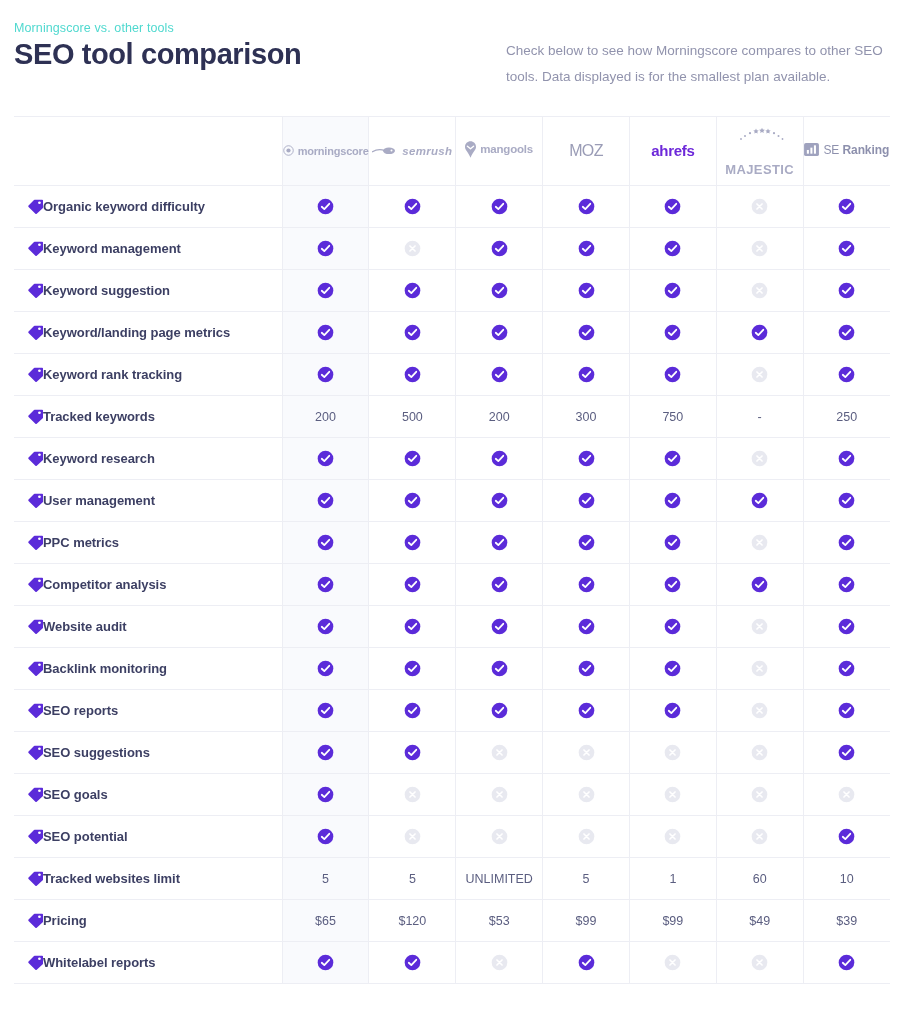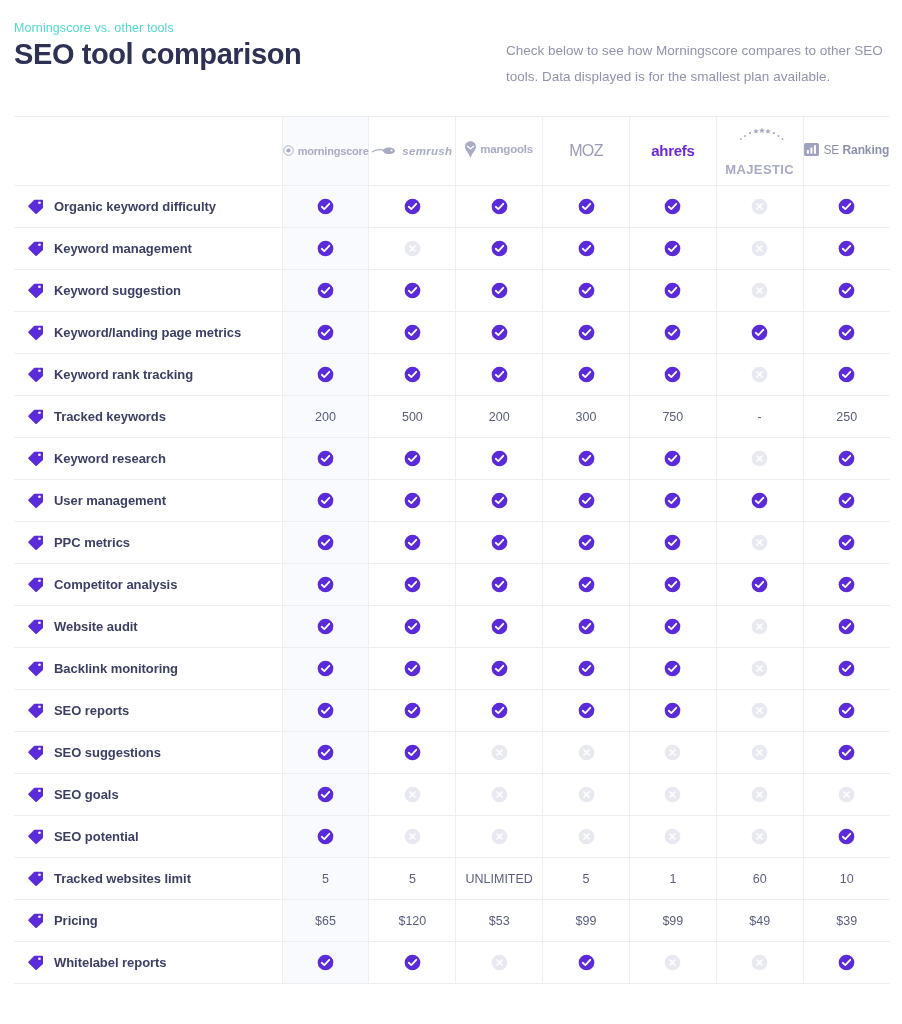--- a/index.html
+++ b/index.html
@@ -86,21 +86,21 @@
   }
   tbody td.val-cell {
     text-align: center;
     border-left: 1px solid #EDEEF4;
     border-right: none;
     font-size: 12.5px;
     color: #5B5E80;
   }
   tbody td.val-cell.highlight { background: #F9FAFD; }
 
-  .feature-inner { display: flex; align-items: flex-start; gap: 11px; }
+  .feature-inner { display: flex; align-items: flex-start; }
   .feature-label {
     font-size: 13px;
     font-weight: bold;
     color: #3C3F63;
     letter-spacing: -0.05px;
     white-space: nowrap;
   }
 
   
   .tag-icon { flex: 0 0 auto; width: 15px; height: 15px; display: block; }

